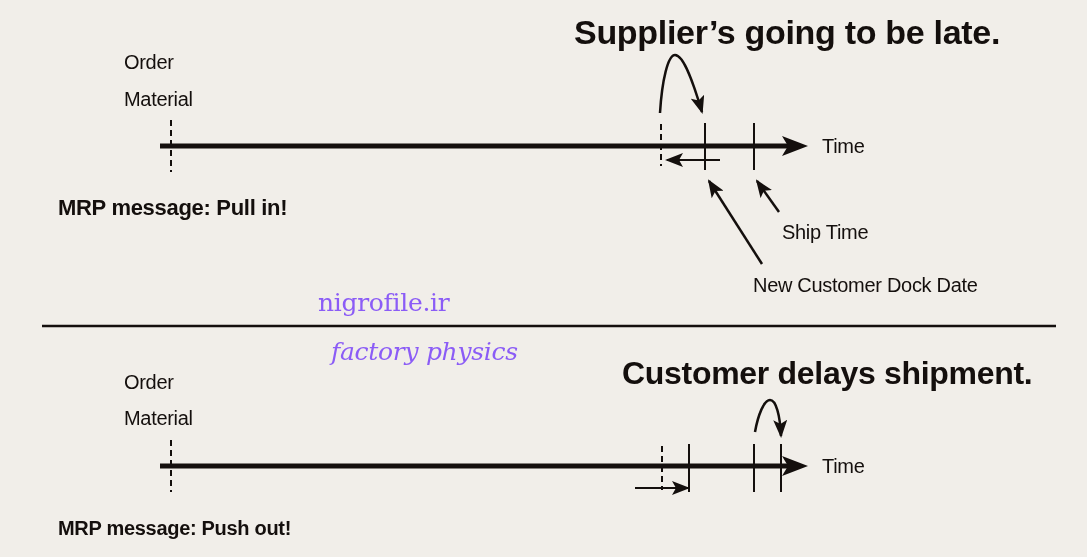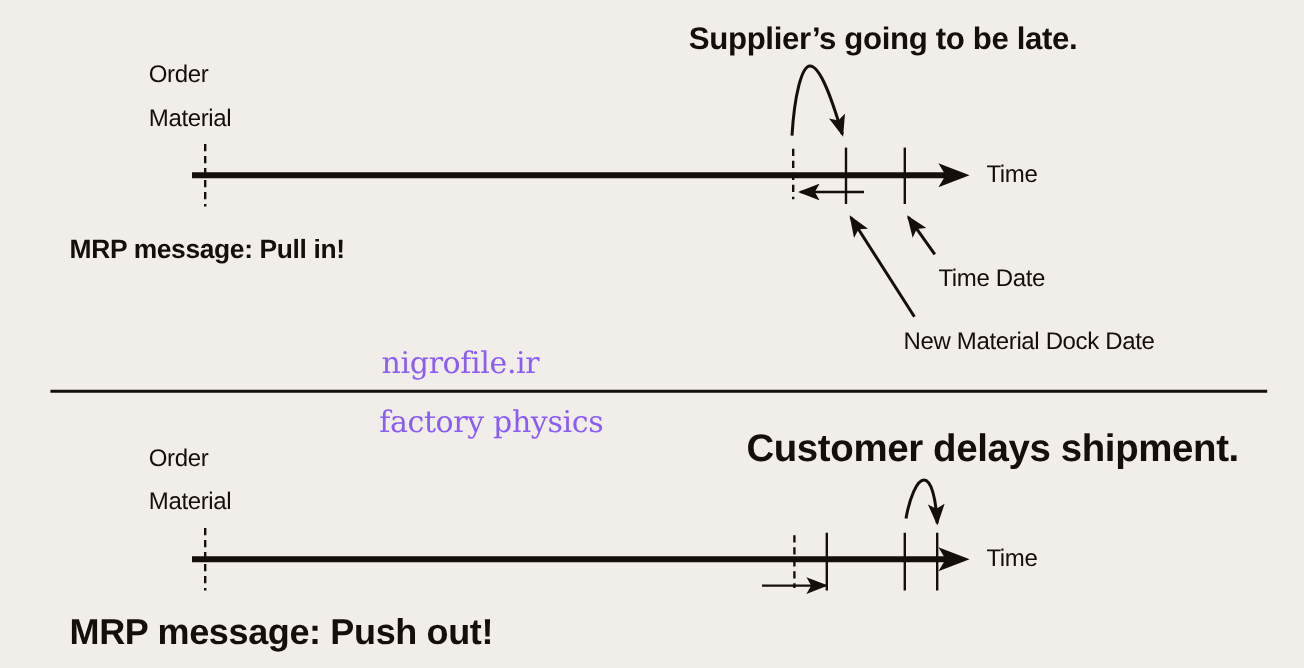--- a/index.html
+++ b/index.html
@@ -51,26 +51,26 @@
     <line x1="689" y1="444" x2="689" y2="492" stroke="#140f0d" stroke-width="2"></line>
     <line x1="754" y1="444" x2="754" y2="492" stroke="#140f0d" stroke-width="2"></line>
     <line x1="781" y1="444" x2="781" y2="492" stroke="#140f0d" stroke-width="2"></line>
     <line x1="635" y1="488" x2="688" y2="488" stroke="#140f0d" stroke-width="2" marker-end="url(#ahs)"></line>
     <path d="M755,432 C758,415 764,400 770,400 C776,400 780,415 781,436" fill="none" stroke="#140f0d" stroke-width="2.5" marker-end="url(#ahs)"></path>
   </g>
 </svg>
 
 <div class="lbl" style="left:124px; top:46px;">Order</div>
 <div class="lbl" style="left:124px; top:83px;">Material</div>
-<div class="lbl bold" style="left:574px; top:16px; font-size:26px;">Supplier’s going to be late.</div>
+<div class="lbl bold" style="left:574px; top:16px; font-size:34px;">Supplier’s going to be late.</div>
 <div class="lbl" style="left:822px; top:130px;">Time</div>
 <div class="lbl bold" style="left:58px; top:192px; font-size:22px;">MRP message: Pull in!</div>
-<div class="lbl" style="left:782px; top:216px;">Time Date</div>
-<div class="lbl" style="left:753px; top:269px;">New Material Dock Date</div>
+<div class="lbl" style="left:782px; top:216px;">Ship Time</div>
+<div class="lbl" style="left:753px; top:269px;">New Customer Dock Date</div>
 
 <div class="lbl serif" style="left:318px; top:287px;">nigrofile.ir</div>
-<div class="lbl serif" style="left:316px; top:336px;">factory physics</div>
+<div class="lbl serif" style="left:331px; top:336px;font-style:italic;">factory physics</div>
 
 <div class="lbl" style="left:124px; top:366px;">Order</div>
 <div class="lbl" style="left:124px; top:402px;">Material</div>
 <div class="lbl bold" style="left:622px; top:357px; font-size:32px;">Customer delays shipment.</div>
 <div class="lbl" style="left:822px; top:450px;">Time</div>
-<div class="lbl bold" style="left:58px; top:512px; font-size:30px;">MRP message: Push out!</div>
+<div class="lbl bold" style="left:58px; top:512px; font-size:20px;">MRP message: Push out!</div>
 
 </body></html>

